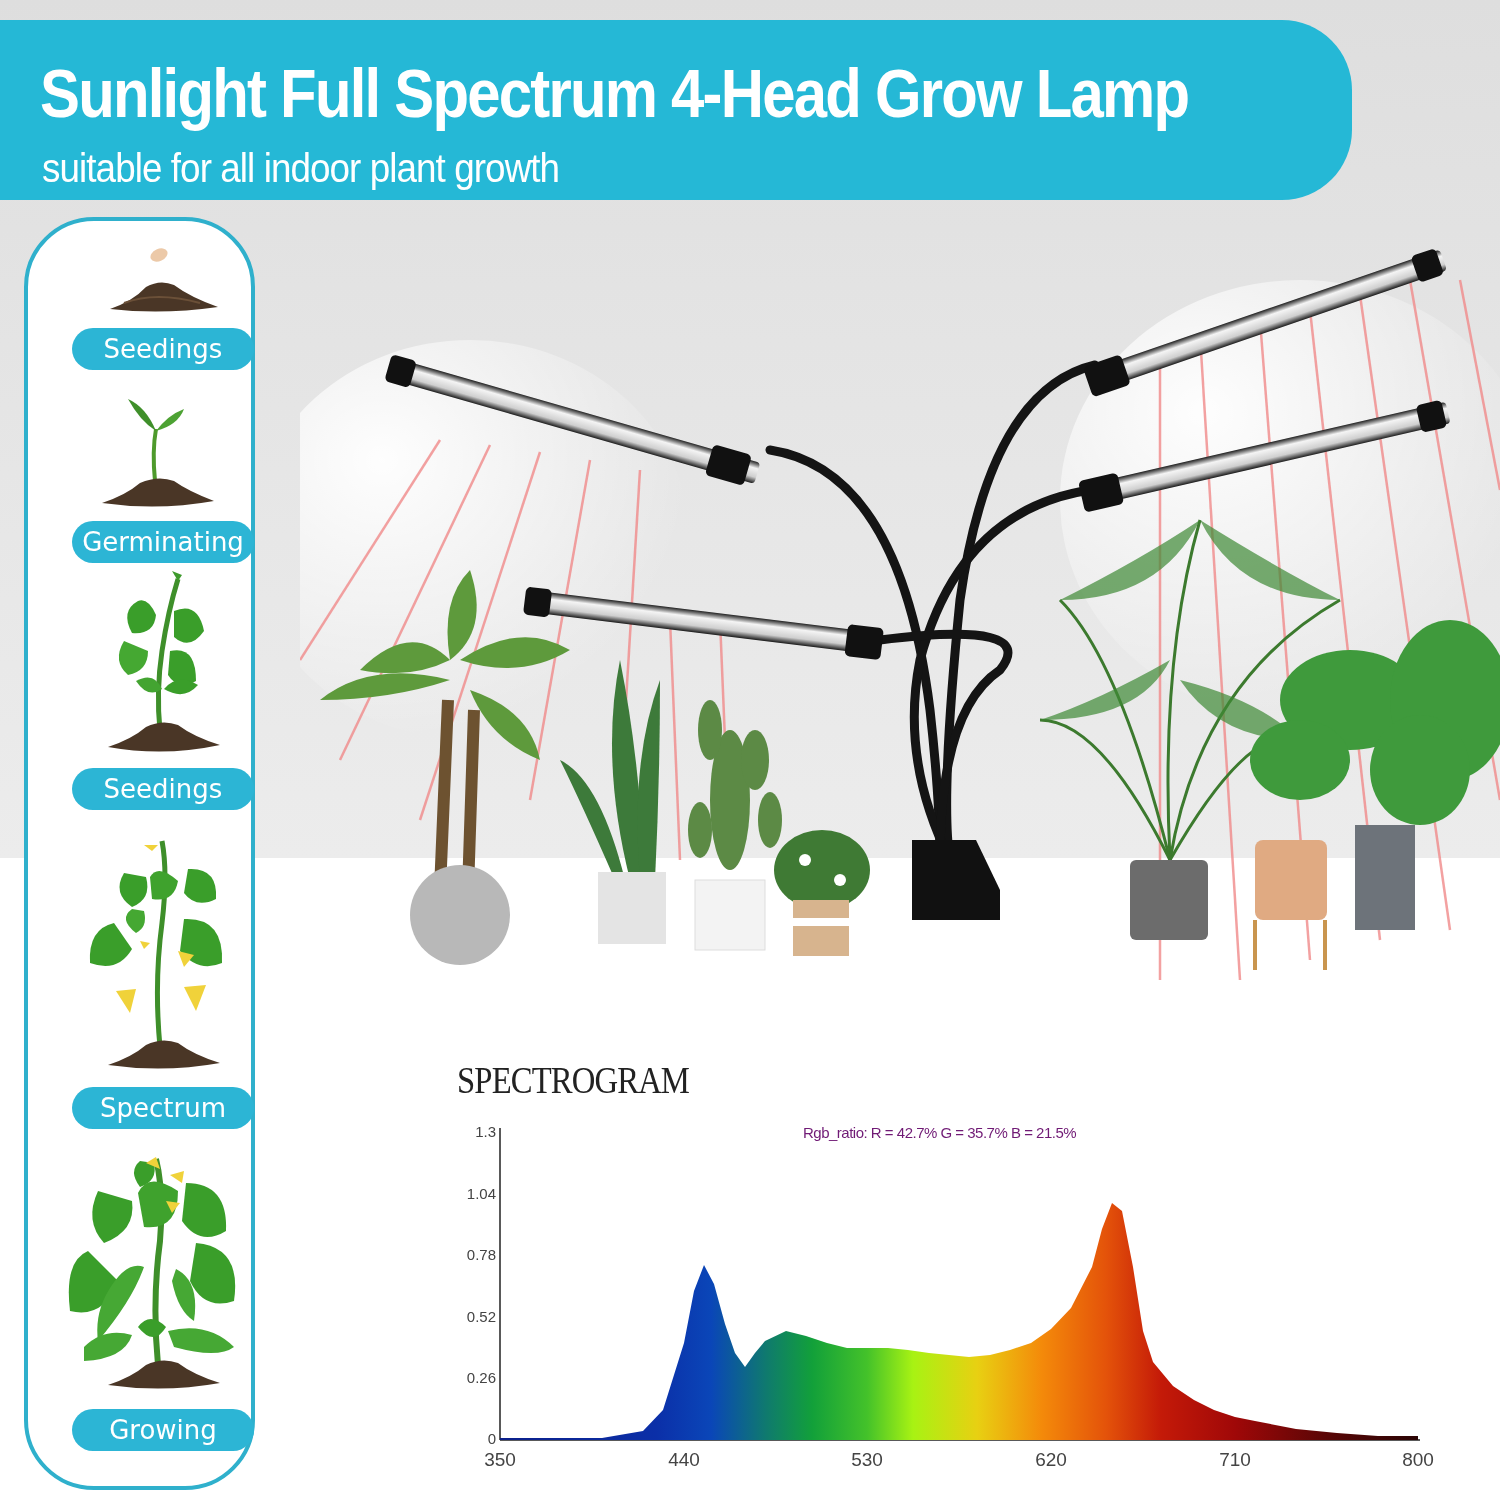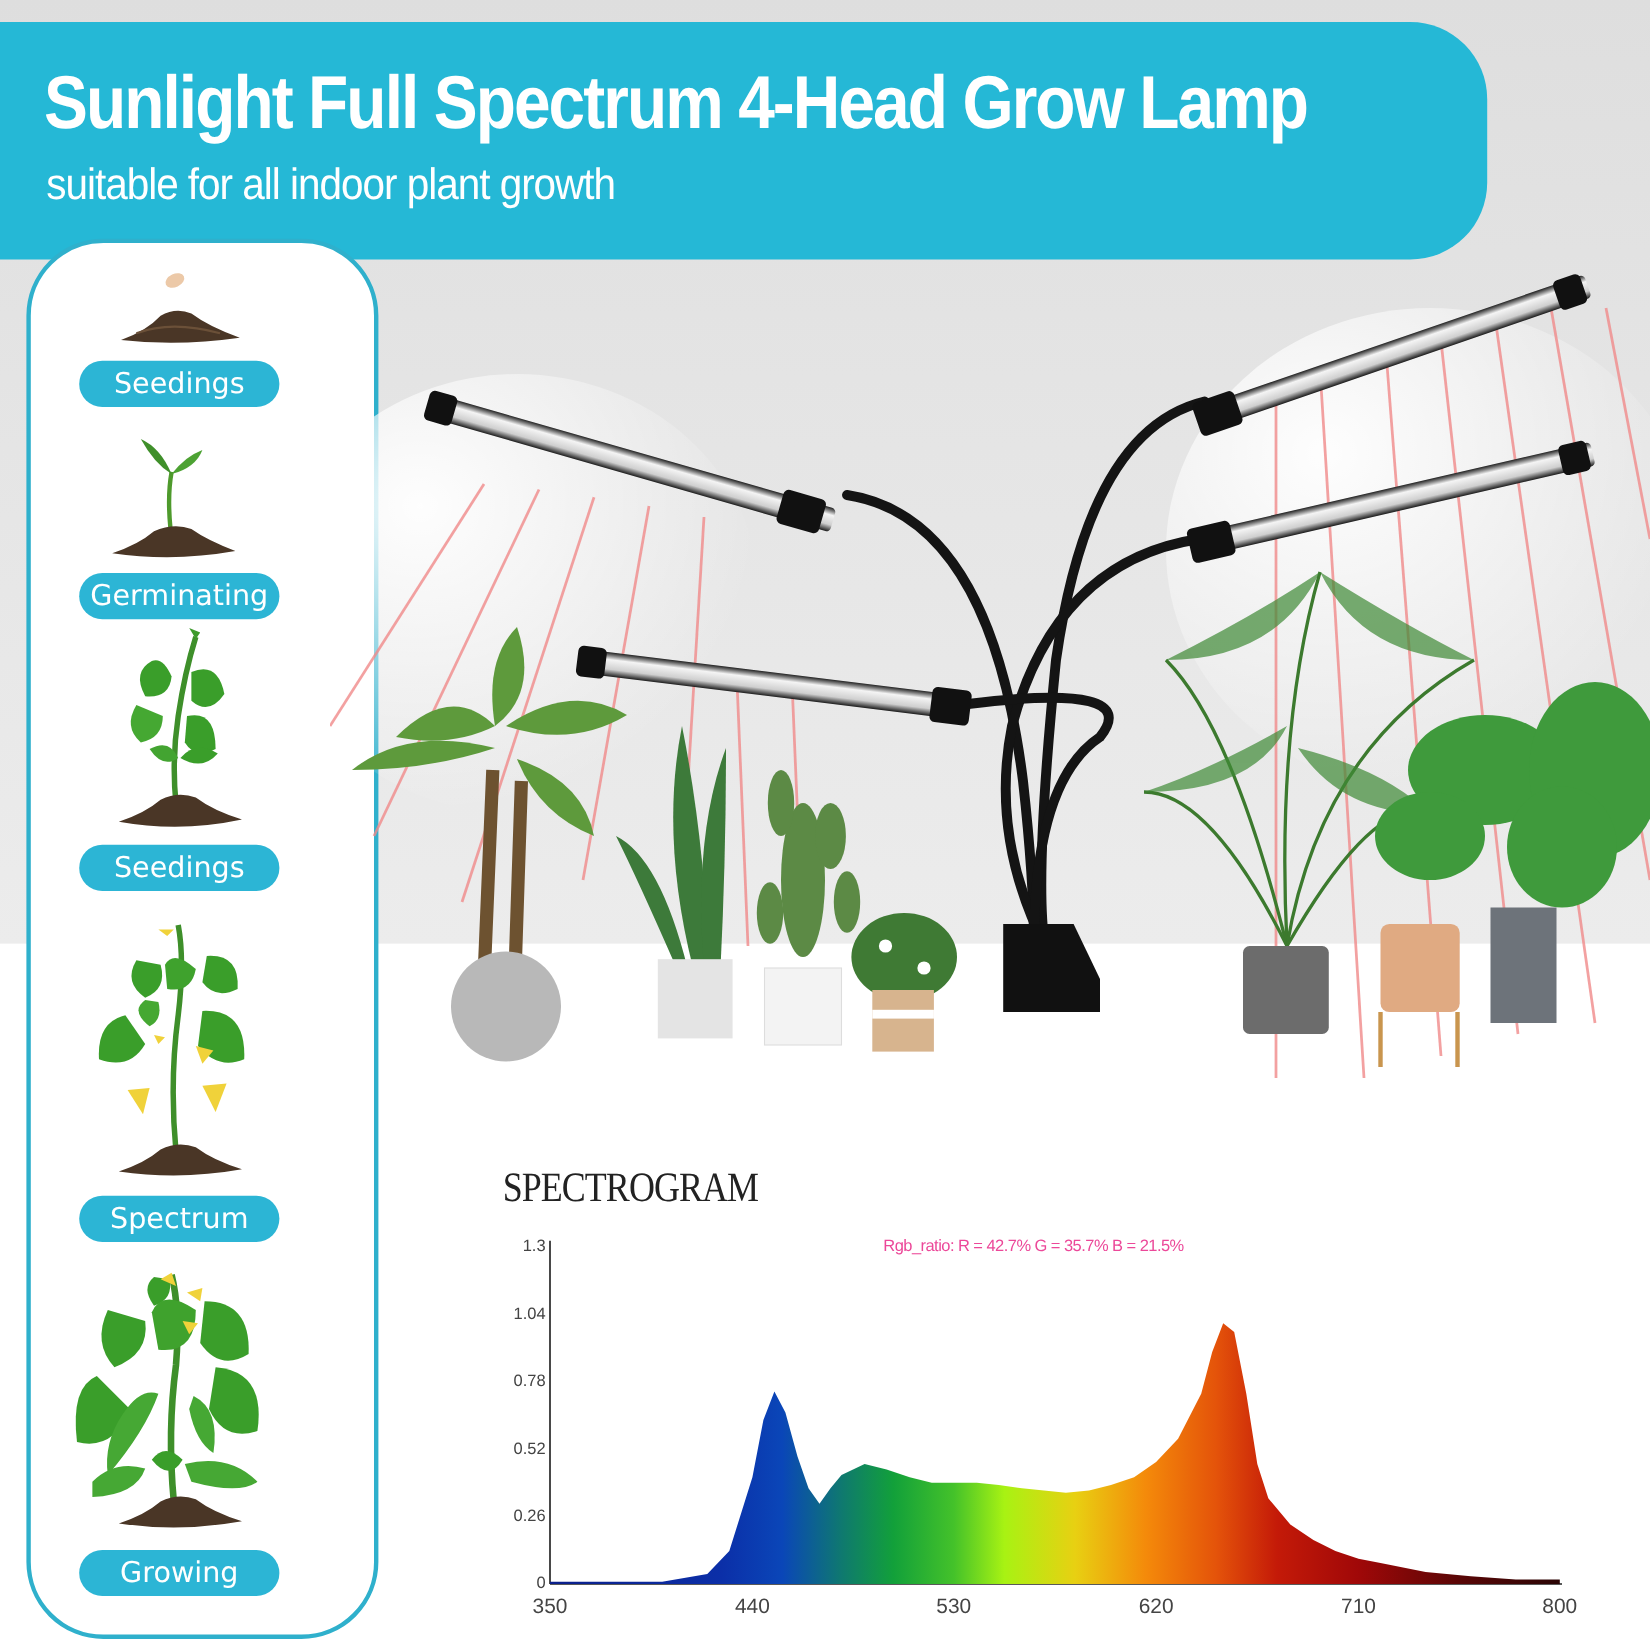--- a/index.html
+++ b/index.html
@@ -2,32 +2,32 @@
 <html><head>
 <meta charset="utf-8">
 <style>
   * { box-sizing: border-box; margin: 0; padding: 0; }
   html, body { width: 1500px; height: 1494px; overflow: hidden; background: #ffffff; }
   body { position: relative; font-family: "Liberation Sans", sans-serif; }
 
   .bg-top { position: absolute; left: 0; top: 0; width: 1500px; height: 858px; background: linear-gradient(180deg, #dedede 0%, #e4e4e4 40%, #ececec 100%); }
   .bg-bottom { position: absolute; left: 0; top: 858px; width: 1500px; height: 636px; background: #ffffff; }
 
-  .banner { position: absolute; left: 0; top: 20px; width: 1352px; height: 216px; background: #25b8d6; border-radius: 0 70px 70px 0; }
+  .banner { position: absolute; left: 0; top: 20px; width: 1352px; height: 180px; background: #25b8d6; border-radius: 0 70px 70px 0; }
   .banner-title { position: absolute; left: 40px; top: 34px; color: #fff; font-family: "Liberation Sans", sans-serif; font-weight: bold; font-size: 68px; letter-spacing: -2px; transform: scaleX(0.88); transform-origin: left top; white-space: nowrap; }
   .banner-sub { position: absolute; left: 42px; top: 126px; color: #fff; font-family: "Liberation Sans", sans-serif; font-size: 40px; letter-spacing: -1px; white-space: nowrap; transform: scaleX(0.92); transform-origin: left top; }
 
-  .stages { position: absolute; left: 24px; top: 217px; width: 320px; height: 1273px; background: #fff; border: 4px solid #2fb0cc; border-radius: 70px; }
+  .stages { position: absolute; left: 24px; top: 217px; width: 231px; height: 1273px; background: #fff; border: 4px solid #2fb0cc; border-radius: 70px; }
   .stage-pill { position: absolute; left: 44px; width: 182px; height: 42px; border-radius: 21px; background: #2cb5d5; color: #fff; font-family: "DejaVu Sans", sans-serif; font-size: 26px; text-align: center; line-height: 42px; }
   .stage-art { position: absolute; left: 0; width: 268px; }
 
   .scene { position: absolute; left: 300px; top: 240px; width: 1200px; height: 740px; }
 
   .chart-title { position: absolute; left: 457px; top: 1058px; font-family: "Liberation Serif", serif; font-size: 38px; color: #222; letter-spacing: -1px; transform: scaleX(0.86); transform-origin: left top; white-space: nowrap; }
-  .rgb-ratio { position: absolute; left: 803px; top: 1124px; font-family: "Liberation Sans", sans-serif; font-size: 15px; color: #ec4899; letter-spacing: -0.5px; white-space: nowrap; }
+  .rgb-ratio { position: absolute; left: 803px; top: 1124px; font-family: "Liberation Sans", sans-serif; font-size: 15px; color: #701a75; letter-spacing: -0.5px; white-space: nowrap; }
   .chart-svg { position: absolute; left: 440px; top: 1110px; width: 1020px; height: 380px; }
   .ytick { font-family: "Liberation Sans", sans-serif; font-size: 15px; fill: #444; }
   .xtick { font-family: "Liberation Sans", sans-serif; font-size: 19px; fill: #444; }
 </style>
 </head>
 <body>
 
 <div class="bg-top"></div>
 <div class="bg-bottom"></div>
 

